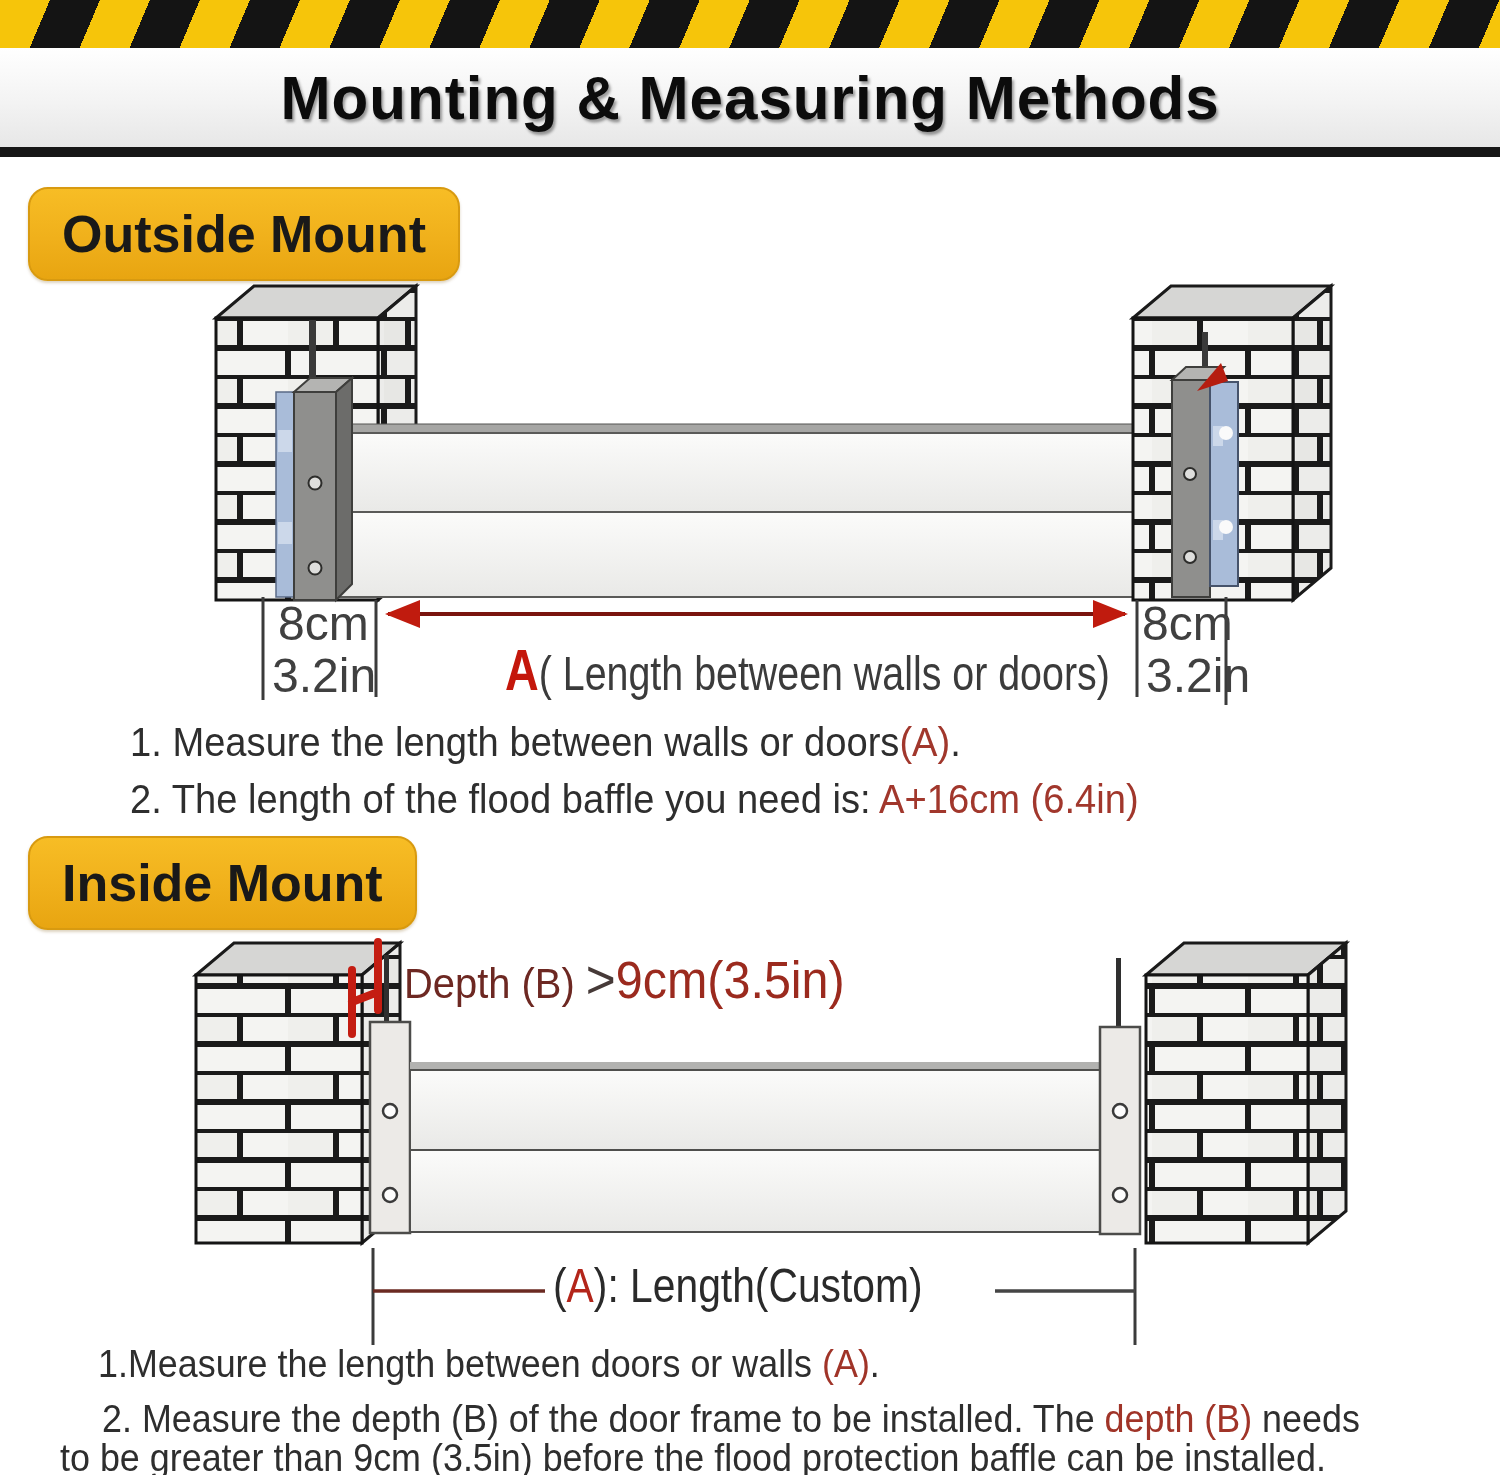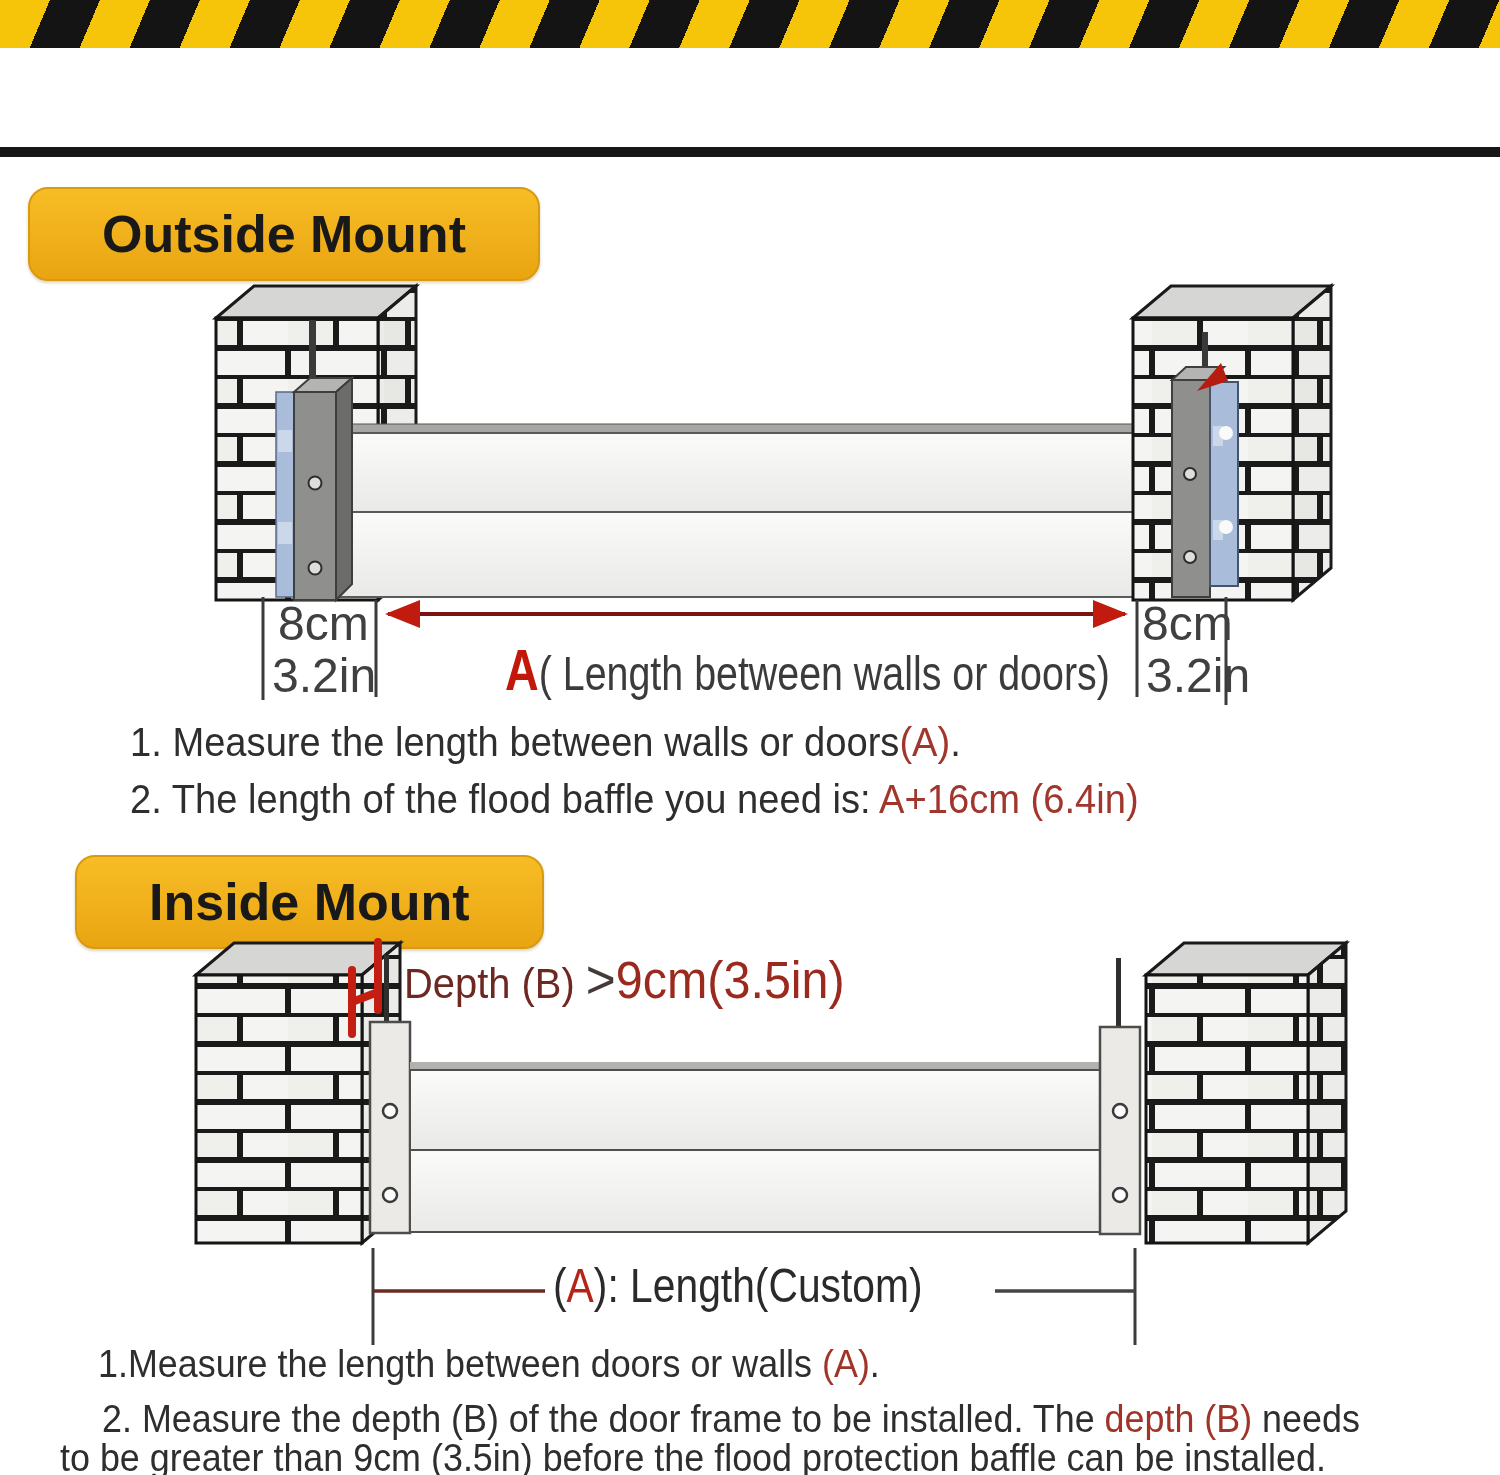--- a/index.html
+++ b/index.html
@@ -18,21 +18,21 @@
     background:linear-gradient(180deg,#ffffff 0%,#f3f3f3 55%,#e7e7e7 100%);
     display:flex;align-items:center;justify-content:center;
   }
   .title-band .title{
     font-size:62px;font-weight:800;color:#0c0c0c;letter-spacing:1px;
     transform:scaleX(.97);text-shadow:2px 3px 3px rgba(0,0,0,.38);
   }
   .header-rule{position:absolute;left:0;top:147px;width:1500px;height:10px;background:#171717;}
   
   .badge{
-    position:absolute;left:28px;height:90px;padding:0 72px;
+    position:absolute;left:28px;height:90px;padding:0 32px;
     background:linear-gradient(180deg,#f7bd25 0%,#f0b01b 55%,#e8a511 100%);
     border:2px solid #d89a10;border-radius:20px;
     display:flex;align-items:center;justify-content:center;
     font-size:52px;font-weight:700;color:#191919;
     box-shadow:0 2px 3px rgba(120,80,0,.25);
   }
   
   .meas{font-size:48px;color:#404040;}
   .span-label{top:642px;left:505px;transform:scaleX(.82);transform-origin:left top;}
   .span-label .red-a{font-size:57px;font-weight:800;color:#c4170b;}
@@ -48,26 +48,29 @@
   .bstep{font-size:39px;color:#2e2e2e;transform:scaleX(.92);transform-origin:left top;}
   .bstep .red{color:#a03428;}
   svg{position:absolute;left:0;top:0;}
 </style>
 </head>
 <body>
 
 <div class="stage">
 
   <div class="hazard"></div>
+  <div class="title-band">
+    <div class="title">Mounting &amp; Measuring Methods</div>
+  </div>
   <div class="header-rule"></div>
 
   <div class="badge" style="top:187px;">
     <span>Outside Mount</span>
   </div>
-  <div class="badge" style="top:855px;margin-left:47px;">
+  <div class="badge" style="top:836px;">
     <span>Inside Mount</span>
   </div>
 
   <svg width="1500" height="1475" viewBox="0 0 1500 1475">
     <defs>
       <pattern id="brickF" patternUnits="userSpaceOnUse" width="96" height="58">
         <rect width="96" height="58" fill="#1a1a1a"></rect>
         <rect x="3" y="3" width="90" height="24" fill="#f4f4f2"></rect>
         <rect x="-45" y="31" width="90" height="24" fill="#efefec"></rect>
         <rect x="51" y="31" width="90" height="24" fill="#f4f4f2"></rect>

